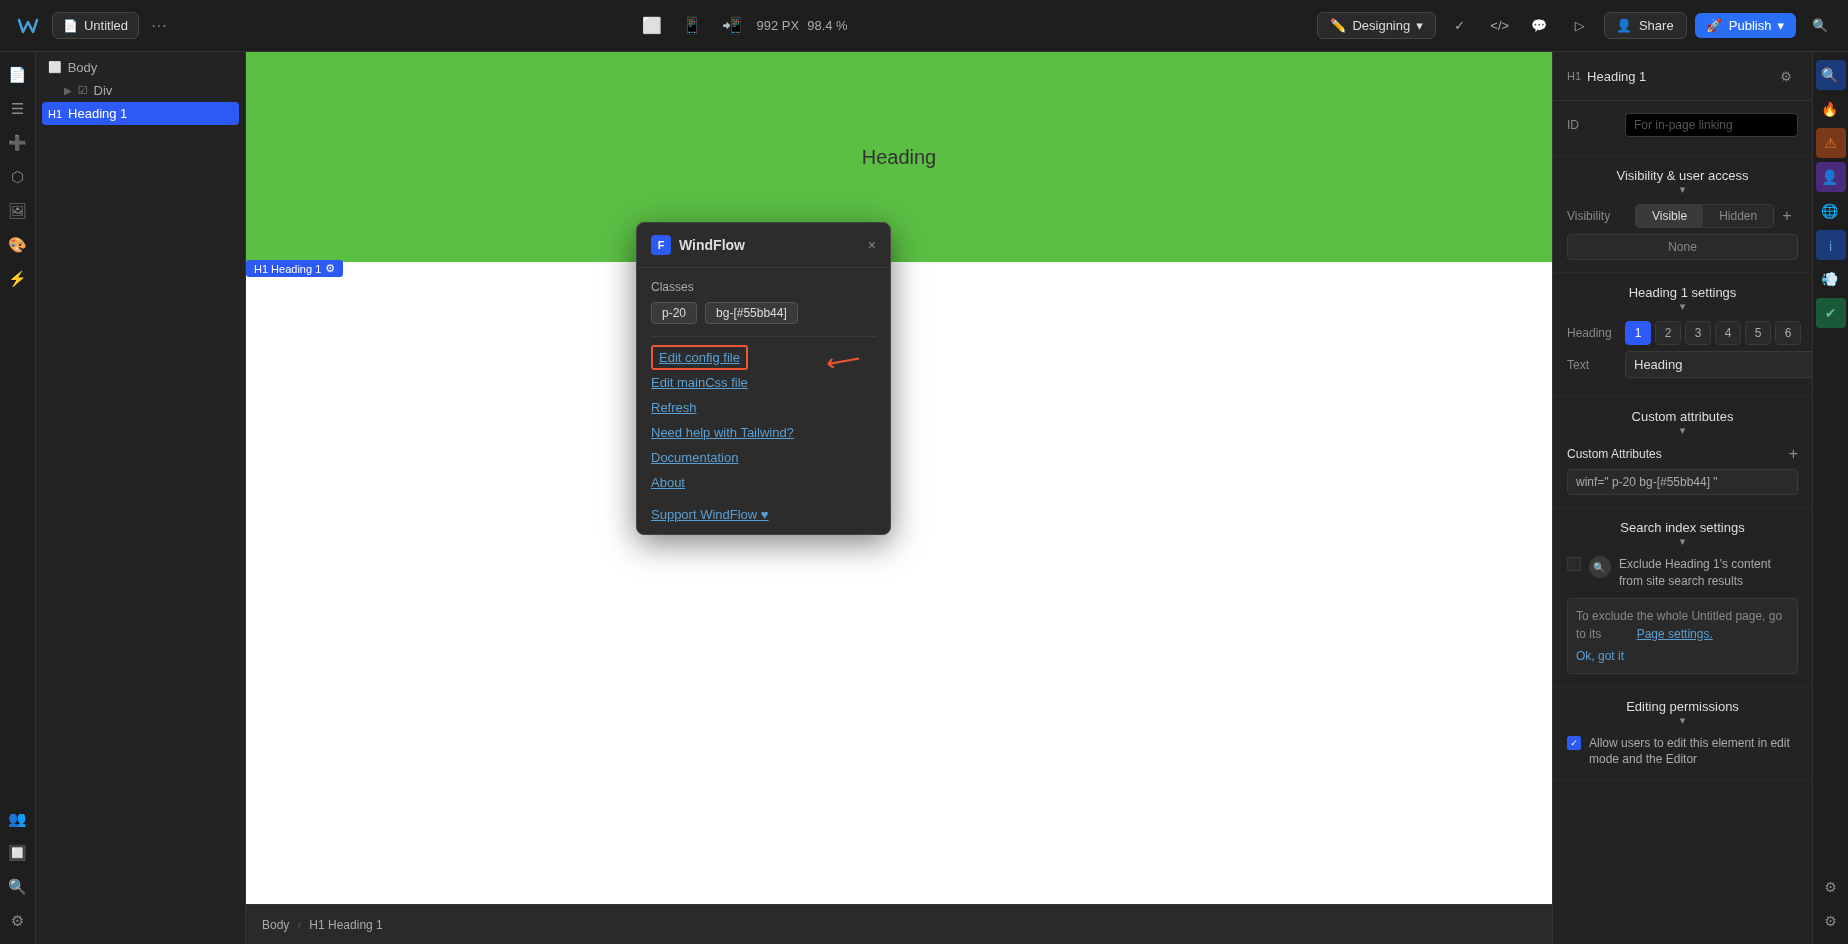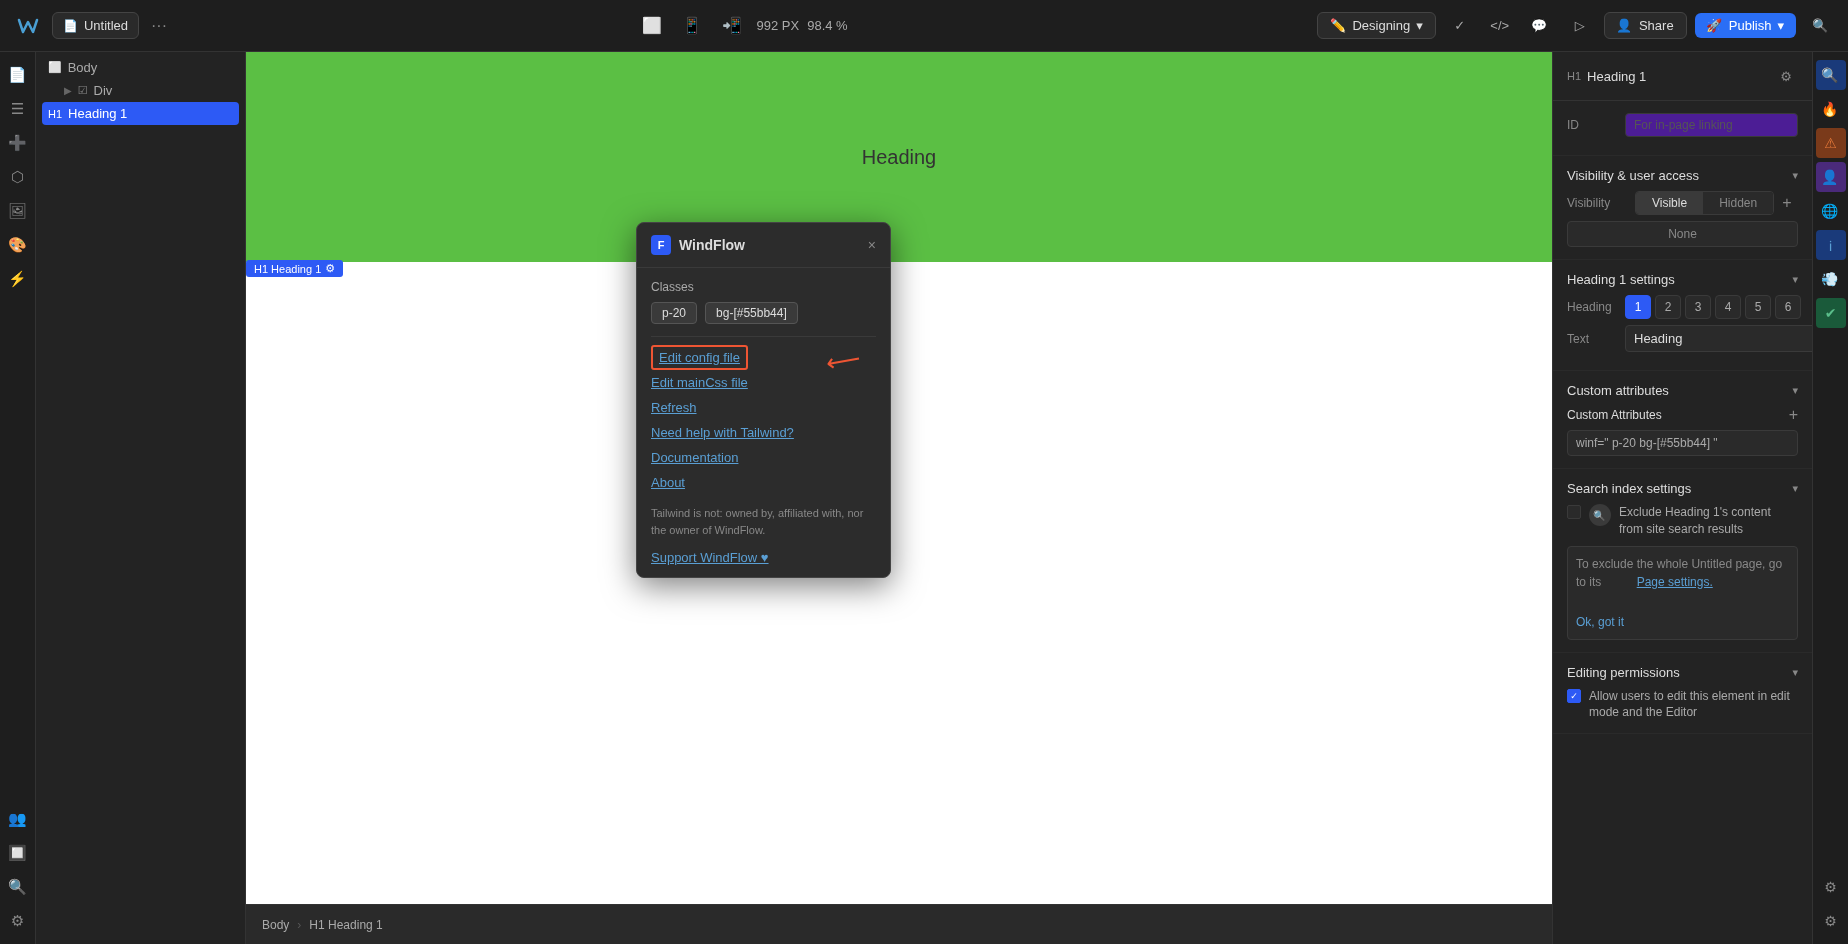--- a/index.html
+++ b/index.html
@@ -73,44 +73,44 @@
     
     #right-panel { width: 260px; background: #232323; border-left: 1px solid #333; overflow-y: auto; }
     .rp-header { display: flex; align-items: center; justify-content: space-between; padding: 12px 14px; border-bottom: 1px solid #333; }
     .rp-element-title { color: #ddd; font-size: 13px; font-weight: 500; display: flex; align-items: center; gap: 6px; }
     .rp-element-tag { color: #888; font-size: 11px; }
     .rp-icon-btn { width: 24px; height: 24px; display: flex; align-items: center; justify-content: center; color: #888; cursor: pointer; border-radius: 3px; }
     .rp-tabs { display: flex; border-bottom: 1px solid #333; padding: 0 14px; }
     .rp-tab { padding: 8px 10px; color: #888; font-size: 13px; cursor: pointer; border-bottom: 2px solid transparent; }
     .rp-tab.active { color: #ddd; border-bottom: 2px solid #2d5af5; }
     .rp-section { padding: 12px 14px; border-bottom: 1px solid #2a2a2a; }
-    .rp-section-header { display: flex; align-items: center; justify-content: space-between; margin-bottom: 8px; cursor: pointer; }
+    .rp-section-header { display: flex; align-items: center; justify-content: space-between; margin-bottom: 8px; cursor: pointer; flex-direction: column; }
     .rp-section-title { color: #ddd; font-size: 13px; font-weight: 500; }
     .rp-chevron { color: #888; font-size: 11px; }
     .rp-row { display: flex; align-items: center; margin-bottom: 6px; gap: 8px; }
     .rp-label { color: #888; font-size: 12px; min-width: 50px; }
-    .rp-input { background: #4c1d95; border: 1px solid #3a3a3a; border-radius: 4px; color: #aaa; font-size: 12px; padding: 4px 8px; flex: 1; }
+    .rp-input { background: #000000; border: 1px solid #3a3a3a; border-radius: 4px; color: #aaa; font-size: 12px; padding: 4px 8px; flex: 1; }
     .rp-input::placeholder { color: #555; }
     .visibility-btns { display: flex; border: 1px solid #3a3a3a; border-radius: 4px; overflow: hidden; }
     .vis-btn { padding: 4px 16px; font-size: 12px; cursor: pointer; background: #2a2a2a; color: #888; border: none; }
     .vis-btn.active { background: #3a3a3a; color: #ddd; }
     .vis-plus { color: #888; font-size: 16px; cursor: pointer; }
     .none-btn { width: 100%; background: #2a2a2a; border: 1px solid #3a3a3a; border-radius: 4px; color: #888; padding: 5px; text-align: center; font-size: 12px; cursor: pointer; margin-top: 4px; }
     .heading-btns { display: flex; gap: 4px; }
     .heading-num-btn { width: 26px; height: 24px; display: flex; align-items: center; justify-content: center; background: #2a2a2a; border: 1px solid #3a3a3a; border-radius: 4px; color: #aaa; font-size: 12px; cursor: pointer; }
     .heading-num-btn.active { background: #2d5af5; color: #fff; border-color: #2d5af5; }
     .rp-text-input { background: #2a2a2a; border: 1px solid #3a3a3a; border-radius: 4px; color: #ddd; font-size: 13px; padding: 5px 8px; flex: 1; }
     .custom-attr-row { display: flex; align-items: center; background: #2a2a2a; border: 1px solid #3a3a3a; border-radius: 4px; padding: 5px 8px; font-size: 12px; color: #aaa; margin-top: 6px; }
     .search-index-row { display: flex; align-items: flex-start; gap: 8px; margin-bottom: 8px; }
     .search-index-cb { width: 14px; height: 14px; background: #2a2a2a; border: 1px solid #3a3a3a; border-radius: 2px; margin-top: 1px; flex-shrink: 0; }
     .search-index-icon { width: 22px; height: 22px; background: #3a3a3a; border-radius: 50%; display: flex; align-items: center; justify-content: center; font-size: 10px; color: #aaa; flex-shrink: 0; }
     .search-index-text { color: #aaa; font-size: 12px; line-height: 1.4; }
     .search-info-box { background: #2a2a2a; border: 1px solid #3a3a3a; border-radius: 4px; padding: 8px; font-size: 12px; color: #888; line-height: 1.5; }
     .search-info-link { color: #5a9fd4; text-decoration: underline; cursor: pointer; margin-left: 32px; }
-    .ok-btn { color: #5a9fd4; font-size: 12px; cursor: pointer; margin-top: 22px; display: block; }
+    .ok-btn { color: #5a9fd4; font-size: 12px; cursor: pointer; margin-top: 4px; display: block; }
     .editing-perm-row { display: flex; align-items: flex-start; gap: 8px; }
     .perm-cb { width: 14px; height: 14px; background: #2d5af5; border: 1px solid #2d5af5; border-radius: 2px; margin-top: 1px; flex-shrink: 0; display: flex; align-items: center; justify-content: center; }
     .perm-cb-check { color: #fff; font-size: 9px; }
     .perm-text { color: #aaa; font-size: 12px; line-height: 1.4; }
 
     
     #far-right { width: 36px; background: #1e1e1e; border-left: 1px solid #333; display: flex; flex-direction: column; align-items: center; padding: 8px 0; gap: 4px; }
     .fr-icon { width: 30px; height: 30px; display: flex; align-items: center; justify-content: center; cursor: pointer; border-radius: 4px; font-size: 14px; color: #888; }
     .fr-icon.blue { background: #1a3a7a; color: #5a9fd4; }
     .fr-icon.orange { background: #7a3a1a; color: #e87a3a; }
@@ -230,21 +230,20 @@
           <span class="class-tag">p-20</span>
           <span class="class-tag">bg-[#55bb44]</span>
         </div>
         <div class="popup-divider"></div>
         <span class="popup-menu-item highlighted">Edit config file</span><br>
         <span class="popup-menu-item">Edit mainCss file</span>
         <span class="popup-menu-item">Refresh</span>
         <span class="popup-menu-item">Need help with Tailwind?</span>
         <span class="popup-menu-item">Documentation</span>
         <span class="popup-menu-item">About</span>
-        <div class="popup-disclaimer">Tailwind is not: owned by, affiliated with, nor the owner of WindFlow.</div>
         <span class="popup-support">Support WindFlow ♥</span>
       </div>
     </div>
 
     <div class="popup-arrow">⟵</div>
 
     <div class="canvas-bottom-bar">
       <span>Body</span>
       <span class="breadcrumb-separator">›</span>
       <span>H1 Heading 1</span>

